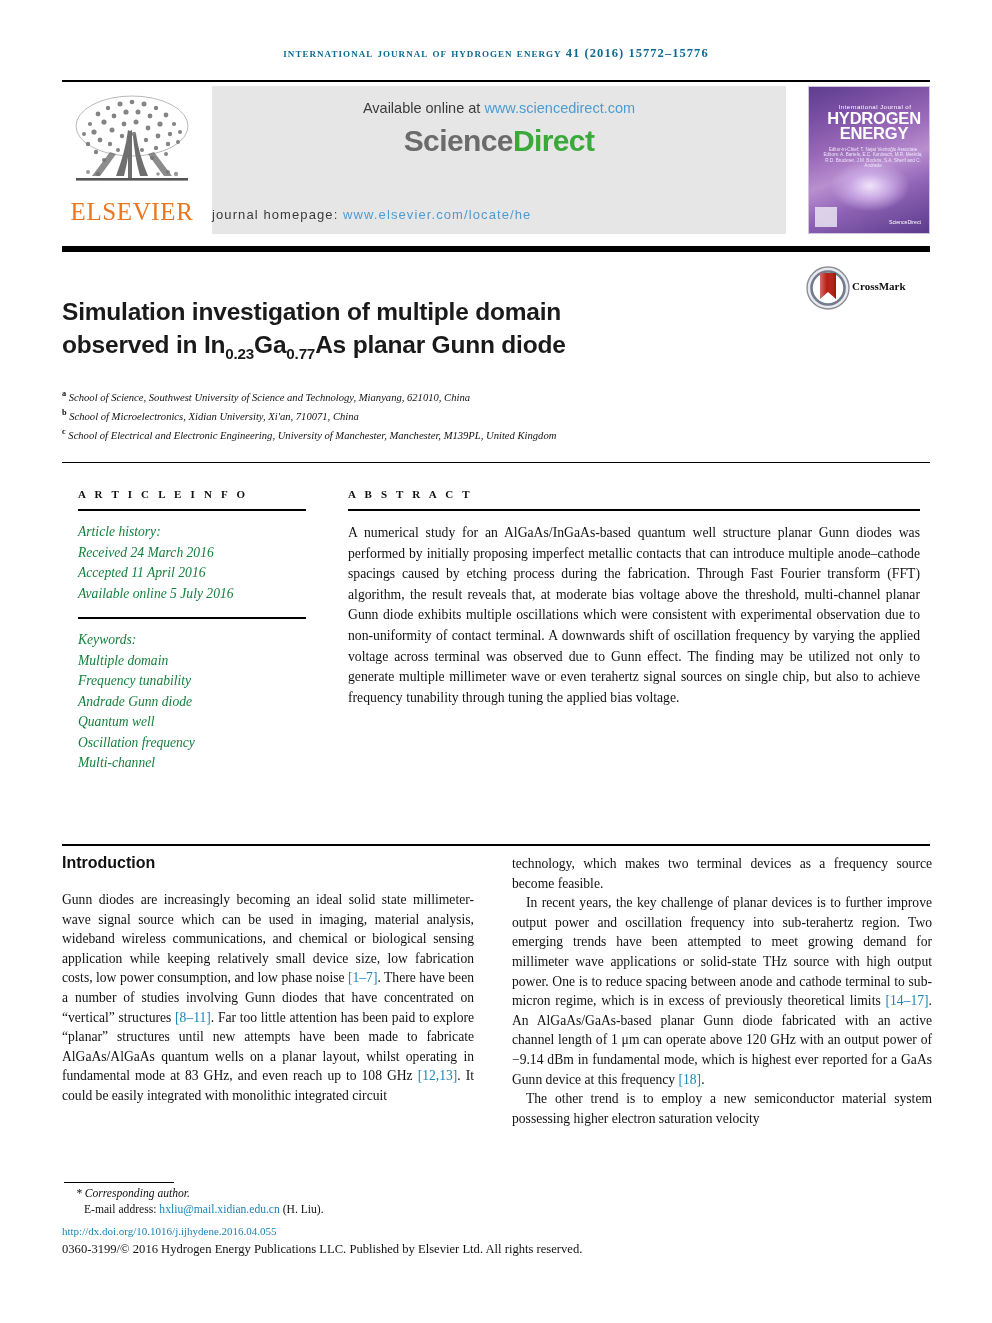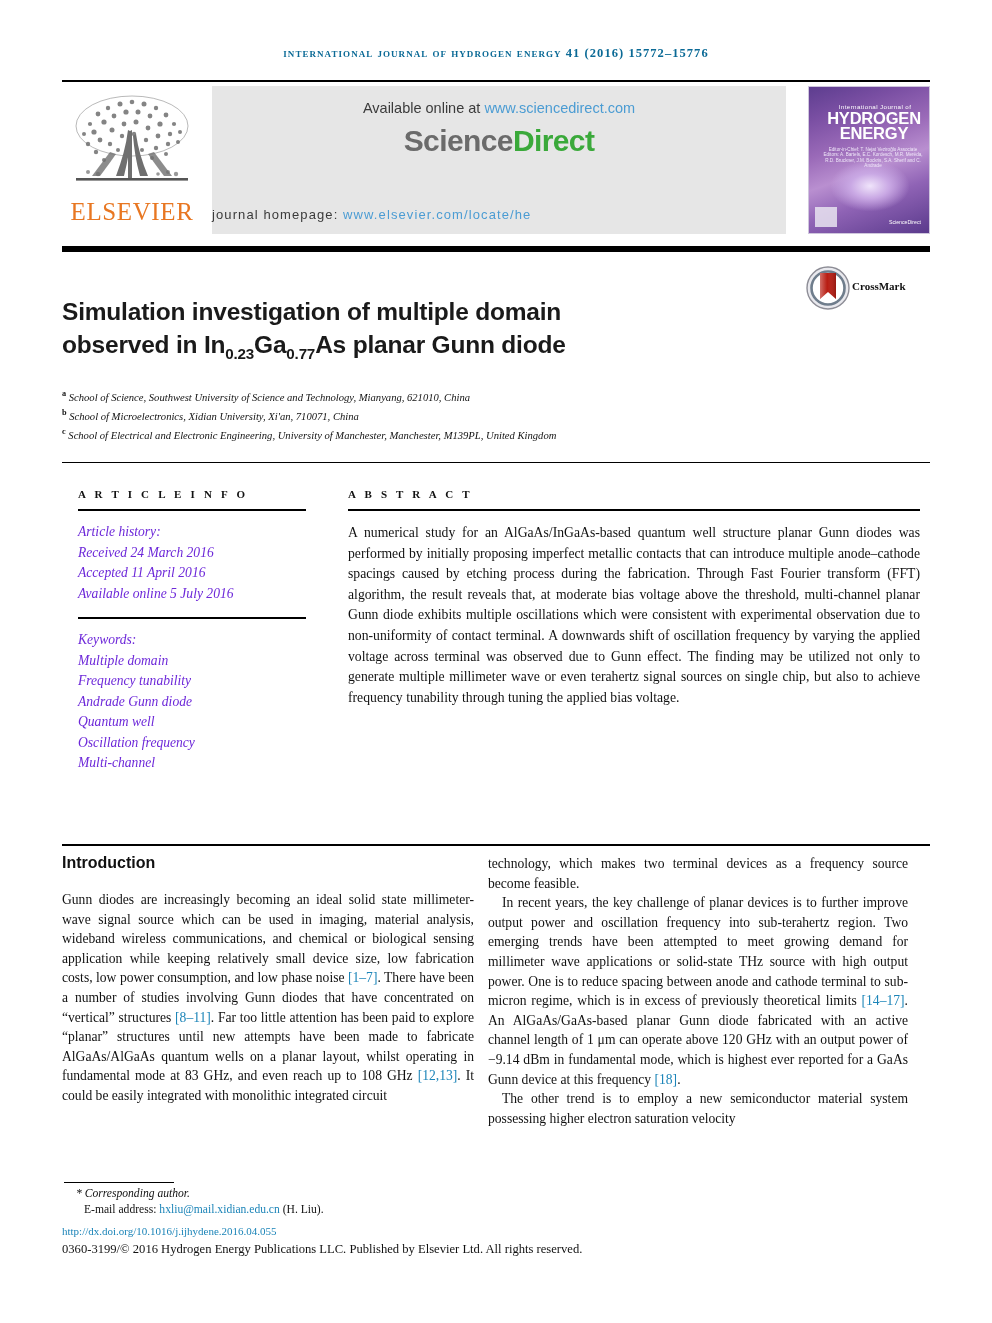--- a/index.html
+++ b/index.html
@@ -259,21 +259,21 @@
     margin-top: 9px;
     height: 2px;
     background: #000;
   }
   .info-body {
     margin-top: 11px;
     font-family: "Liberation Serif", serif;
     font-style: italic;
     font-size: 13.6px;
     line-height: 20.5px;
-    color: #6d28d9;
+    color: #15803d;
   }
   .info-body .label { font-style: italic; }
   .info-hr {
     margin-top: 13px; margin-bottom: 11px;
     height: 2px; background: #000;
   }
   .kw-line { font-style: italic; }
   .abs-body {
     margin-top: 12px;
     font-family: "Liberation Serif", serif;
@@ -297,21 +297,21 @@
   
   .body-left {
     position: absolute;
     top: 854px;
     left: 62px;
     width: 412px;
   }
   .body-right {
     position: absolute;
     top: 854px;
-    left: 488px;
+    left: 512px;
     width: 420px;
   }
   .h1 {
     font-family: "Liberation Sans", sans-serif;
     font-weight: bold;
     font-size: 16px;
     color: #111;
     margin-bottom: 18px;
   }
   .para {

